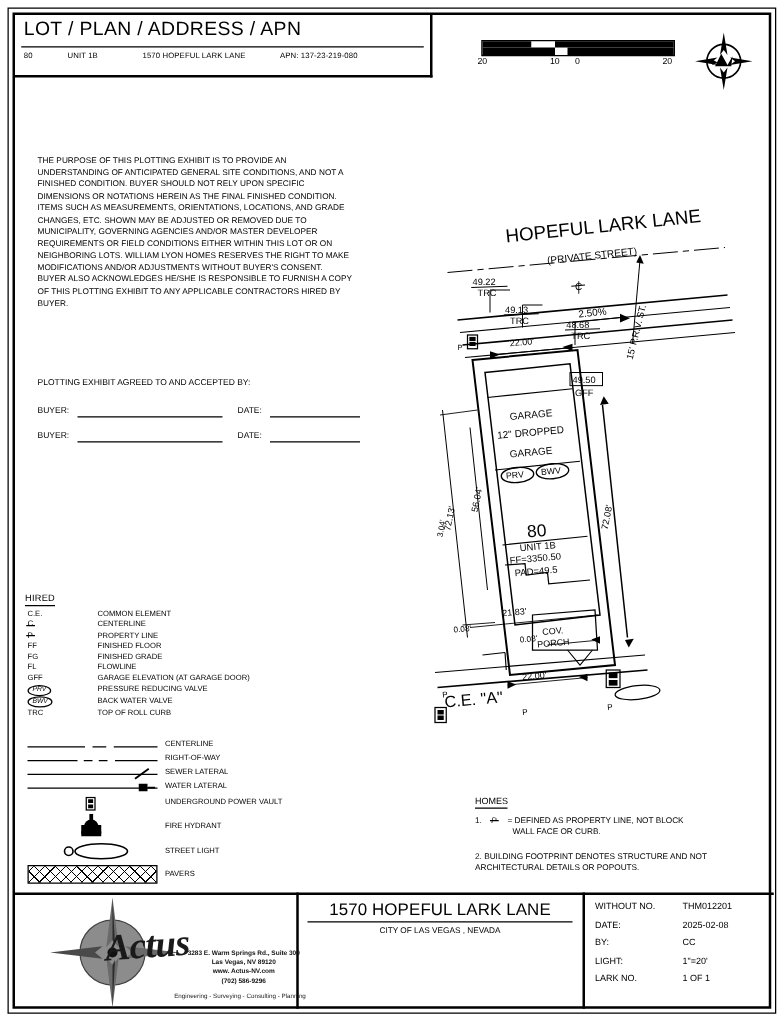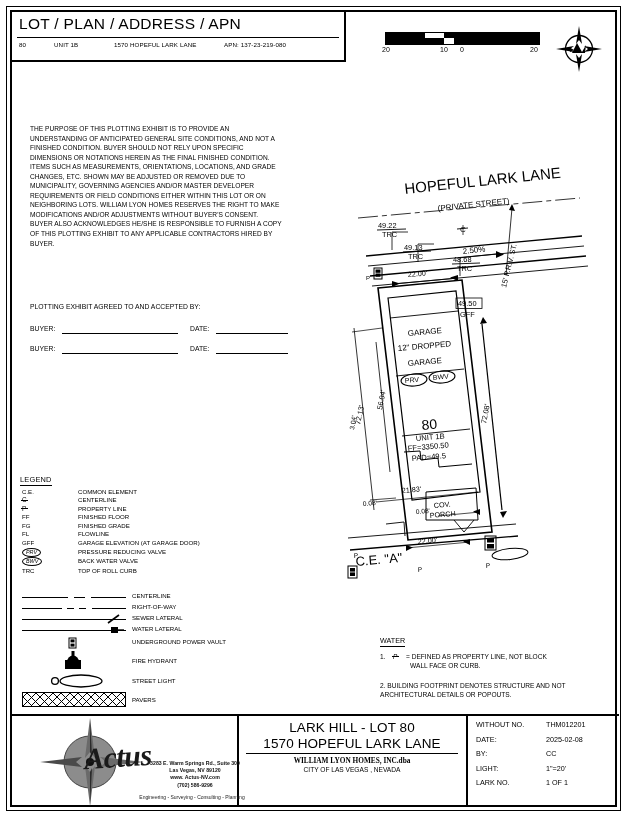--- a/index.html
+++ b/index.html
@@ -164,21 +164,21 @@
 
     <div class="row r2">
       <span class="lbl">BUYER:</span>
       <span class="ln ln1"></span>
       <span class="lbl2">DATE:</span>
       <span class="ln2"></span>
     </div>
   </div>
 
   <div class="legend">
-    <div class="lg-title">LEGEND</div>
+    <div class="lg-title">HIRED</div>
     <div class="lg-rows">
 
       <div class="lg-row">
         <span class="lg-sym">C.E.</span>
         <span class="lg-txt">COMMON ELEMENT</span>
       </div>
 
       <div class="lg-row">
         <span class="lg-sym"><i class="cl-glyph" style="font-style:normal">C</i></span>
         <span class="lg-txt">CENTERLINE</span>
@@ -304,21 +304,21 @@
     </div>
 
     <div class="lt-row" style="height:18px">
       <span class="pavers"></span>
       <span class="lt-txt" style="top:4px">PAVERS</span>
     </div>
 
   </div>
 
   <div class="note">
-    <div class="note-title">WATER</div>
+    <div class="note-title">HOMES</div>
     <div style="margin-top:5px;position:relative;height:20px">
       <span style="position:absolute;left:0">1.</span>
       <span style="position:absolute;left:13px"><i class="cl-glyph">P</i></span>
       <span style="position:absolute;left:26px">= DEFINED AS PROPERTY LINE, NOT BLOCK</span>
       <span style="position:absolute;left:30px;top:9.2px">WALL FACE OR CURB.</span>
     </div>
     <div style="margin-top:9px">2. BUILDING FOOTPRINT DENOTES STRUCTURE AND NOT ARCHITECTURAL DETAILS OR POPOUTS.</div>
   </div>
 
   <div class="plan">
@@ -496,24 +496,22 @@
 
       </g>
     </svg>
   </div>
 
   <div class="tb"></div>
   <div class="tb-v1"></div>
   <div class="tb-v2"></div>
 
   <div class="tb-center">
-    <div class="tb-main1">LARK HILL - LOT 80</div>
     <div class="tb-main2">1570 HOPEFUL LARK LANE</div>
     <div class="tb-rule"></div>
-    <div class="tb-sub1">WILLIAM LYON HOMES, INC.dba</div>
     <div class="tb-sub3">CITY OF LAS VEGAS , NEVADA</div>
   </div>
 
   <div class="tb-right">
     <div class="tb-r-row">
       <span class="tb-r-k">WITHOUT NO.</span>
       <span class="tb-r-v">THM012201</span>
     </div>
     <div class="tb-r-row">
       <span class="tb-r-k">DATE:</span>

